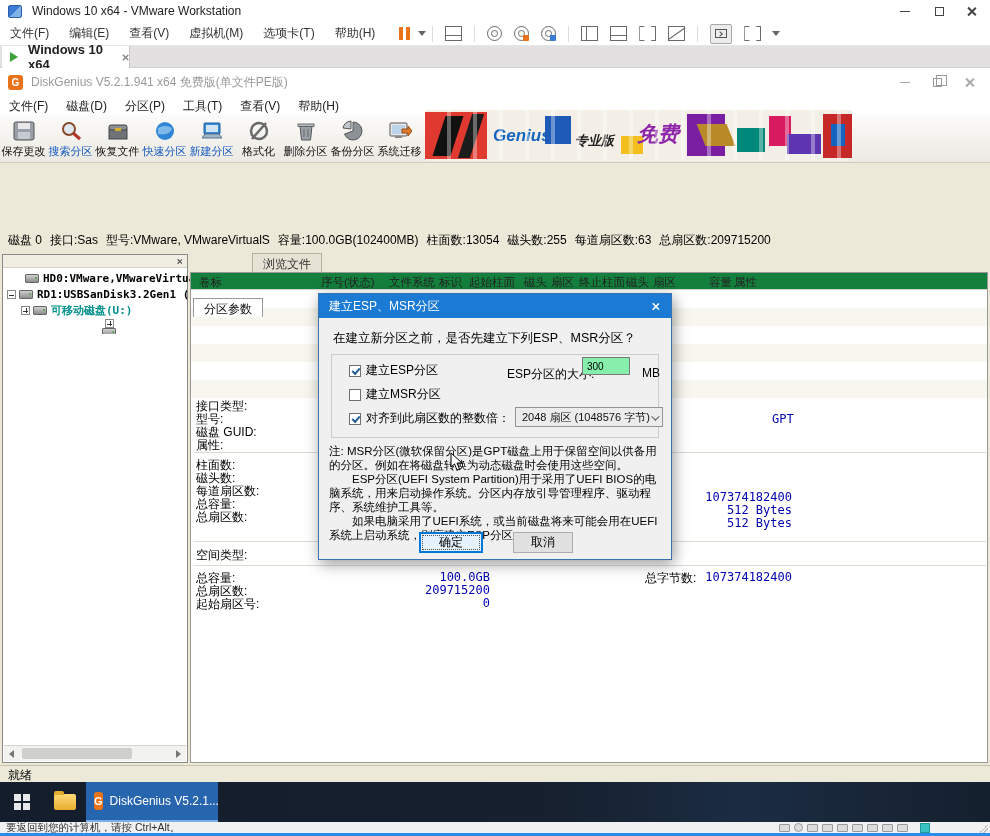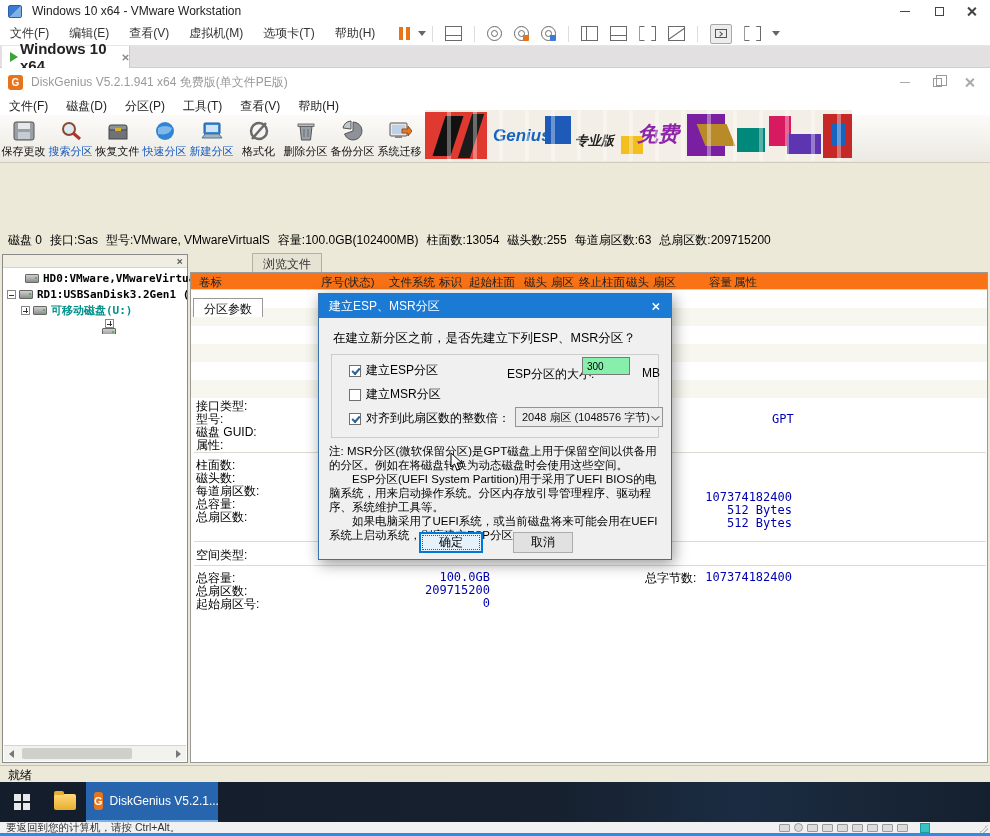--- a/index.html
+++ b/index.html
@@ -37,21 +37,21 @@
   .clockdot { position:absolute; left:3px; top:3px; width:7px; height:7px; border:1px solid #6a6a6a; border-radius:50%; }
   .orangemark { position:absolute; right:-1px; bottom:-1px; width:6px; height:6px; background:#e8731a; border-radius:1px; }
   .bluemark { position:absolute; right:-1px; bottom:-1px; width:6px; height:6px; background:#3b7bd6; border-radius:1px; }
   .console-btn { width:22px; height:20px; border:1px solid #a8a8a8; background:#ececec; border-radius:2px; margin:0 6px; display:flex; align-items:center; justify-content:center; }
   .prompt { width:12px; height:9px; border:1px solid #555; position:relative; }
   .prompt::before { content:""; position:absolute; left:2px; top:2px; width:3px; height:3px; border-right:1px solid #555; border-bottom:1px solid #555; transform:rotate(-45deg); }
 
   #vm-tabbar { position:absolute; left:0; top:46px; width:990px; height:22px; background:#e2e0e0; border-bottom:1px solid #cfcfcf; }
   #vm-tab { position:absolute; left:2px; top:0; width:128px; height:22px; background:#fff; border-right:1px solid #c8c8c8; display:flex; align-items:center; }
   .playicon { width:0; height:0; border-top:5px solid transparent; border-bottom:5px solid transparent; border-left:8px solid #3aa33a; margin-left:8px; }
-  #vm-tab span.lbl { font-size:15px; font-weight:bold; color:#222; margin-left:2px; }
+  #vm-tab span.lbl { font-size:13px; font-weight:bold; color:#222; margin-left:10px; }
   #vm-tab .xmark { transform:scale(.7); color:#888; margin-left:8px; }
 
   
   #dg-titlebar { position:absolute; left:0; top:68px; width:990px; height:29px; background:#fff; display:flex; align-items:center; }
   .dg-logo { width:15px; height:15px; margin-left:8px; background:#e8731a; border-radius:3px; color:#fff; font-size:10px; font-weight:bold; text-align:center; line-height:15px; }
   #dg-title { margin-left:8px; font-size:12px; color:#9a9a9a; }
   .dgctl { position:absolute; height:29px; width:34px; top:68px; display:flex; align-items:center; justify-content:center; color:#aaa; }
   #dg-menubar { position:absolute; left:0; top:97px; width:990px; height:18px; background:#fff; display:flex; align-items:center; }
   #dg-menubar .mi { padding:0 9px; font-size:12px; color:#222; }
 
@@ -95,21 +95,21 @@
   .scr-arrow { position:absolute; top:4px; width:0; height:0; border-top:4px solid transparent; border-bottom:4px solid transparent; }
   .scr-l { left:5px; border-right:5px solid #777; }
   .scr-r { right:5px; border-left:5px solid #777; }
   #scrthumb { position:absolute; left:18px; top:2px; width:110px; height:11px; background:#cfcfcb; border-radius:2px; }
 
   .tab { position:absolute; top:1px; height:19px; font-size:12px; color:#111; padding:2px 10px 0; }
   #tab1 { left:193px; background:#fff; border:1px solid #999; border-bottom:none; z-index:2;margin-top:45px; }
   #tab2 { left:252px; background:#e6e3d4; border:1px solid #b5b19e; border-bottom:none; color:#333; }
 
   #rightpanel { position:absolute; left:190px; top:20px; width:798px; height:491px; background:#fff; border:1px solid #999; }
-  #colhead { position:absolute; left:0; top:0; width:796px; height:17px; background:#f97316; border-bottom:1px solid #d8d8d0; }
+  #colhead { position:absolute; left:0; top:0; width:796px; height:17px; background:#15803d; border-bottom:1px solid #d8d8d0; }
   .ch { position:absolute; top:2px; font-size:11.5px; color:#222; white-space:nowrap; }
   #rowsarea { position:absolute; left:0; top:17px; width:796px; height:110px;
     background:repeating-linear-gradient(#ffffff 0 18px, #f7f7ef 18px 36px); }
 
   .il { position:absolute; font-size:12px; color:#000; white-space:nowrap; }
   .iv { position:absolute; font-size:12px; color:#0000b0; font-family:"DejaVu Sans Mono",monospace; white-space:nowrap; }
   .iv.r { text-align:right; }
   .sepline { position:absolute; left:194px; width:792px; height:1px; background:#dddad0; }
 
   

